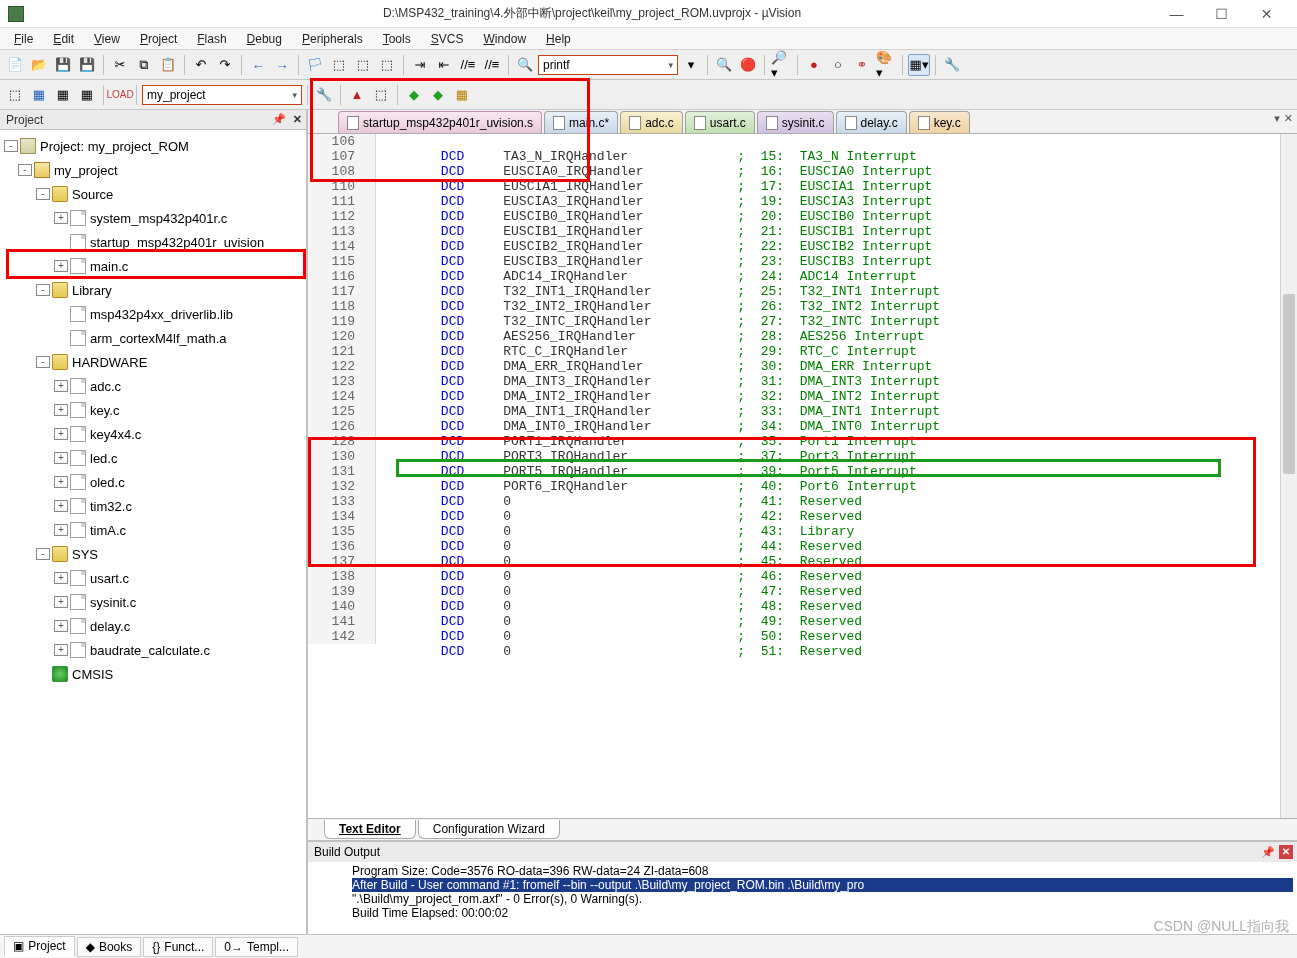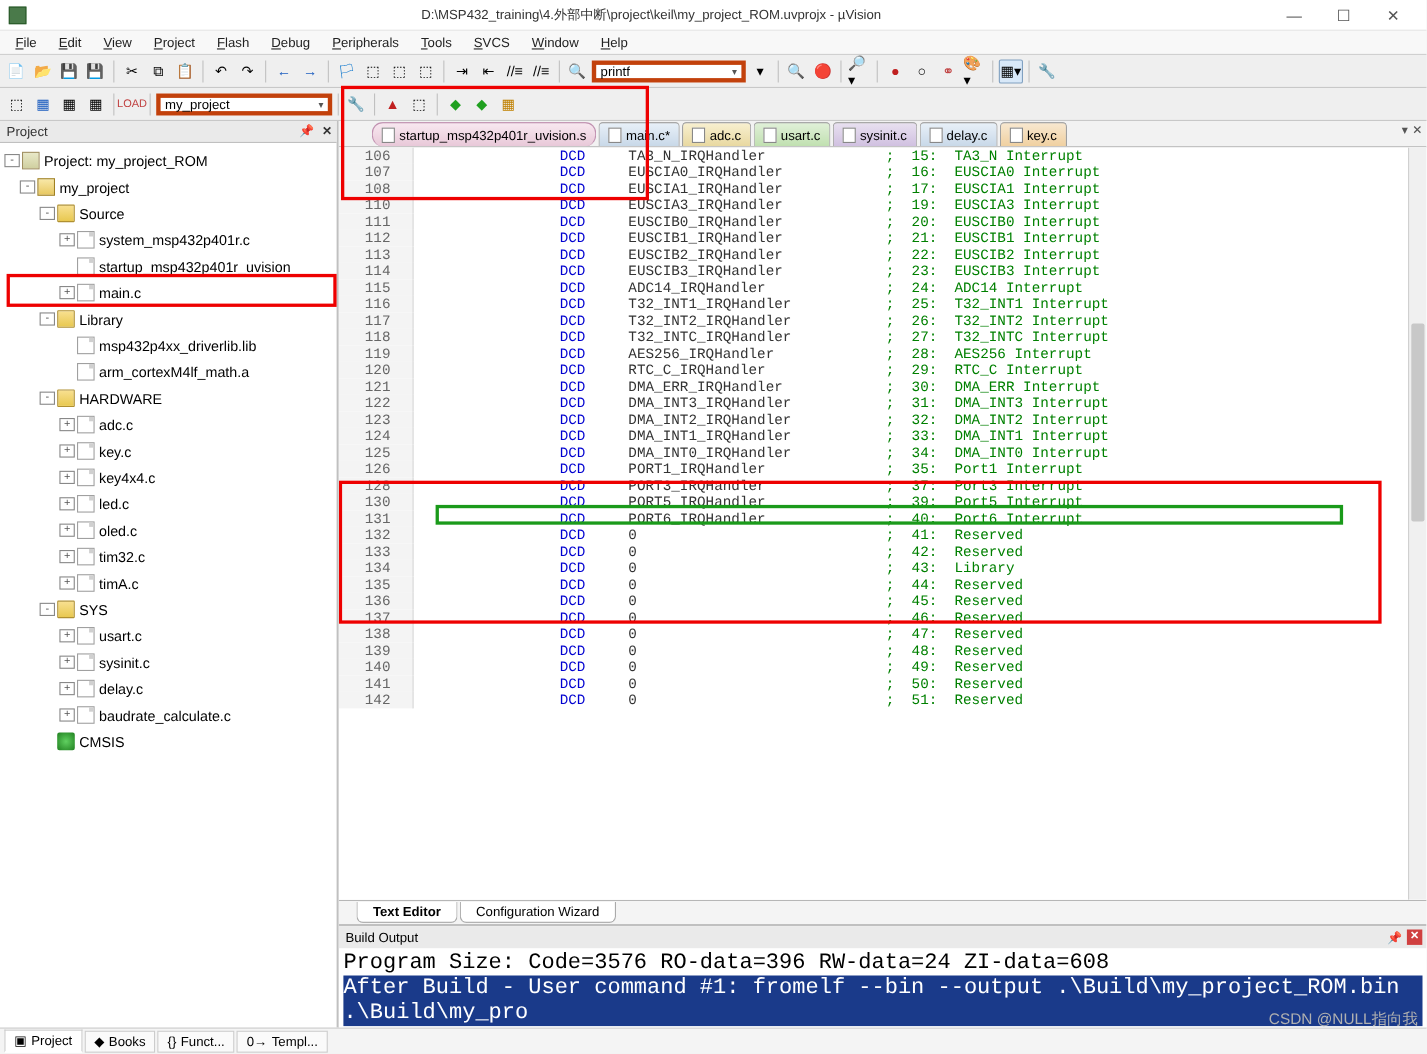--- a/index.html
+++ b/index.html
@@ -8,21 +8,21 @@
 .titlebar .app-icon { width: 16px; height: 16px; background: #4a7a4a; margin-right: 6px; border: 1px solid #2a5a2a; }
 .titlebar .title { flex: 1; font-size: 12px; color: #333; text-align: center; }
 .win-controls { display: flex; gap: 0; }
 .win-controls .btn { width: 45px; height: 28px; display: flex; align-items: center; justify-content: center; font-size: 14px; color: #555; }
 .menubar { height: 22px; background: #f8f8f8; display: flex; align-items: center; padding: 0 4px; border-bottom: 1px solid #d0d0d0; }
 .menubar .item { padding: 2px 10px; color: #222; cursor: default; }
 .menubar .item u { text-decoration: underline; }
 .toolbar { height: 30px; background: #efefef; border-bottom: 1px solid #c8c8c8; display: flex; align-items: center; padding: 0 4px; gap: 2px; }
 .toolbar .tb-btn { width: 22px; height: 22px; display: flex; align-items: center; justify-content: center; border: 1px solid transparent; border-radius: 2px; font-size: 13px; }
 .toolbar .sep { width: 1px; height: 20px; background: #c0c0c0; margin: 0 3px; }
-.toolbar .combo { height: 20px; border: 4px solid #c2410c; background: #fff; padding: 0 18px 0 4px; font-size: 12px; min-width: 140px; display: flex; align-items: center; position: relative; }
+.toolbar .combo { height: 20px; border: 1px solid #c2410c; background: #fff; padding: 0 18px 0 4px; font-size: 12px; min-width: 140px; display: flex; align-items: center; position: relative; }
 .toolbar .combo::after { content: "▾"; position: absolute; right: 4px; font-size: 9px; color: #555; }
 .toolbar2-wrap { position: relative; }
 .toolbar2 { height: 30px; background: #efefef; border-bottom: 1px solid #c8c8c8; display: flex; align-items: center; padding: 0 4px; gap: 2px; }
 .redbox1 { position: absolute; left: 310px; top: -2px; width: 280px; height: 104px; border: 3px solid #e00; pointer-events: none; z-index: 50; }
 .main { display: flex; height: calc(100% - 28px - 22px - 30px - 30px - 24px); }
 .panel-project { width: 308px; background: #fff; border-right: 2px solid #c0c0c0; display: flex; flex-direction: column; }
 .panel-header { height: 20px; background: #eaeaea; border-bottom: 1px solid #c0c0c0; display: flex; align-items: center; padding: 0 6px; font-size: 12px; color: #333; position: relative; }
 .panel-header .pin { position: absolute; right: 20px; font-size: 11px; }
 .panel-header .close { position: absolute; right: 4px; font-size: 11px; font-weight: bold; }
 .tree { flex: 1; overflow: auto; padding: 4px 0; font-size: 13px; }
@@ -35,43 +35,43 @@
 .ico-folder { background: linear-gradient(#f8e090,#e8c850); border: 1px solid #b09030; border-radius: 1px; }
 .ico-file { background: #fff; border: 1px solid #a0a0a0; position: relative; }
 .ico-file::after { content: ""; position: absolute; top: 0; right: 0; width: 4px; height: 4px; background: #d0d0d0; }
 .ico-green { background: radial-gradient(#60d060,#208020); border-radius: 2px; }
 .indent-1 { padding-left: 18px; } .indent-2 { padding-left: 36px; } .indent-3 { padding-left: 54px; }
 .redbox2 { position: absolute; left: 6px; top: 249px; width: 300px; height: 30px; border: 3px solid #e00; pointer-events: none; z-index: 50; }
 .editor-area { flex: 1; background: #fff; display: flex; flex-direction: column; overflow: hidden; }
 .tabbar { height: 24px; background: #f2f2f2; border-bottom: 1px solid #b0b0b0; display: flex; align-items: flex-end; padding-left: 30px; position: relative; }
 .tab { height: 22px; border: 1px solid #a0a0a0; border-bottom: none; border-radius: 4px 4px 0 0; padding: 0 8px; display: flex; align-items: center; gap: 4px; font-size: 12px; margin-right: 2px; }
 .tab .fi { width: 12px; height: 14px; background: #fff; border: 1px solid #888; }
-.tab-active { background: linear-gradient(#f8e8f0,#e8c8d8); border-color: #c090b0; border-radius: 10px; }
+.tab-active { background: linear-gradient(#f8e8f0,#e8c8d8); border-color: #c090b0; }
 .tab-blue { background: linear-gradient(#e8f0f8,#c8d8e8); }
 .tab-yellow { background: linear-gradient(#f8f0d0,#e8d8a0); }
 .tab-green { background: linear-gradient(#e0f0d8,#c0e0b0); }
 .tab-purple { background: linear-gradient(#e8e0f0,#d0c0e0); }
 .tab-orange { background: linear-gradient(#f8e8d0,#f0d0a0); }
 .tab-controls { position: absolute; right: 4px; top: 2px; display: flex; gap: 4px; font-size: 11px; color: #555; }
 .code-view { flex: 1; overflow: auto; font-family: Consolas, "Courier New", monospace; font-size: 13px; background: #fff; position: relative; }
-.code-line { display: flex; height: 15px; white-space: pre; }
+.code-line { display: flex; height: 15px; white-space: pre; flex-direction: column; }
 .gutter { width: 68px; text-align: right; padding-right: 20px; background: #f4f4f4; color: #666; border-right: 1px solid #d8d8d8; }
 .code { flex: 1; padding-left: 8px; color: #333; }
 .kw { color: #0000d0; }
 .cm { color: #008000; }
 .redbox3 { position: absolute; left: 0px; top: 303px; width: 948px; height: 130px; border: 3px solid #e00; pointer-events: none; z-index: 40; }
 .greenbox { position: absolute; left: 88px; top: 325px; width: 825px; height: 18px; border: 3px solid #1a9a1a; pointer-events: none; z-index: 45; }
 .bottom-tabs { height: 22px; border-top: 1px solid #b0b0b0; background: #f4f4f4; display: flex; align-items: center; padding-left: 16px; font-size: 12px; }
 .bottom-tabs .btab { padding: 2px 14px; border: 1px solid #aaa; border-top: none; background: #fff; border-radius: 0 0 6px 6px; margin-right: 2px; }
-.bottom-tabs .btab.active { font-weight: bold; background: #fff; }
+.bottom-tabs .btab.active { font-weight: bold; background: #fff; text-decoration: underline; }
 .build-output { border-top: 2px solid #c0c0c0; background: #fff; }
 .build-header { height: 20px; background: #eaeaea; display: flex; align-items: center; padding: 0 6px; font-size: 12px; position: relative; }
 .build-header .pin { position: absolute; right: 22px; font-size: 11px; }
 .build-header .close { position: absolute; right: 4px; width: 14px; height: 14px; background: #d04040; color: #fff; text-align: center; line-height: 13px; font-size: 10px; font-weight: bold; }
-.build-body { font-family: Liberation Mono, monospace; font-size: 20px; padding: 2px 4px; height: 72px; overflow: auto; }
+.build-body { font-family: Liberation Sans, sans-serif; font-size: 12px; padding: 2px 4px; height: 72px; overflow: auto; margin-left: 40px; }
 .build-body .hl { background: #1a3a8a; color: #fff; display: block; }
 .statusbar { height: 24px; background: #f4f4f4; border-top: 1px solid #c0c0c0; display: flex; align-items: center; padding: 0 4px; font-size: 12px; }
 .statusbar .stab { padding: 2px 8px; display: flex; align-items: center; gap: 4px; border: 1px solid #ccc; background: #fafafa; margin-right: 2px; }
 .statusbar .stab.active { background: #fff; border-bottom: 2px solid #fff; }
 .watermark { position: absolute; right: 8px; bottom: 22px; font-size: 14px; color: #b0b0b0; z-index: 100; pointer-events: none; }
 .scroll-v { position: absolute; right: 0; top: 0; bottom: 0; width: 17px; background: #f0f0f0; border-left: 1px solid #d0d0d0; }
 .scroll-v .thumb { position: absolute; left: 2px; right: 2px; top: 160px; height: 180px; background: #c8c8c8; border-radius: 2px; }
 </style>
 </head>
 <body>

